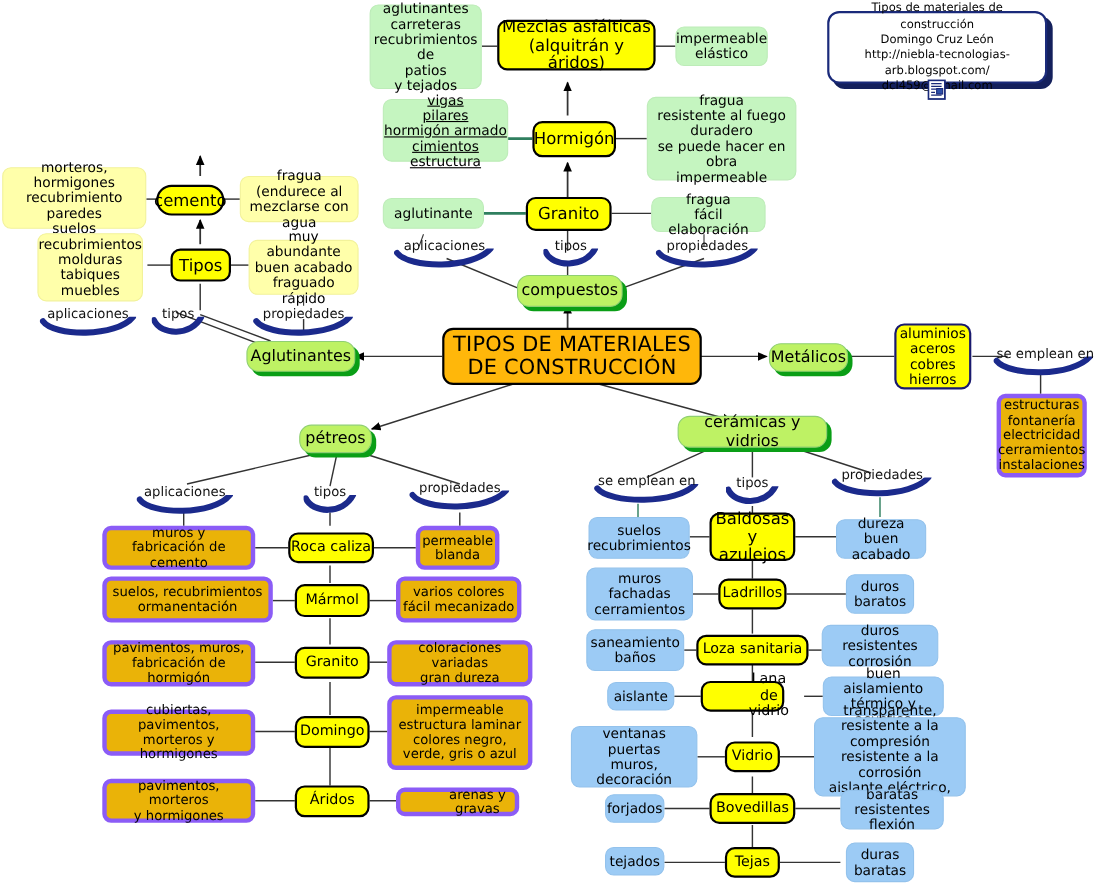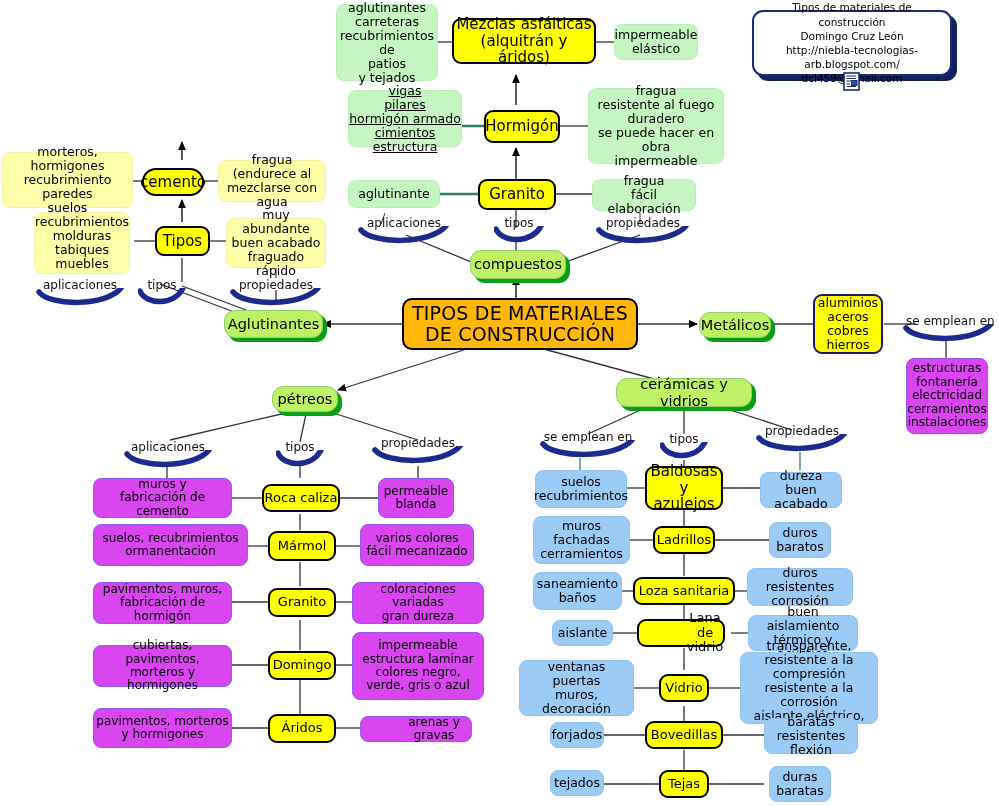--- a/index.html
+++ b/index.html
@@ -26,21 +26,21 @@
 
   
   .n-green{background:#bef264;border:1px solid #8fcf72;border-radius:11px;
            font-size:14.5px;
            box-shadow:4px 4px 0 0 #0a9e16;}
   
   .n-paleg{background:#c5f5c0;border:1px solid #bdecb8;border-radius:8px;font-size:12.5px;}
   
   .n-paley{background:#ffffaa;border:1px solid #f2f29a;border-radius:8px;font-size:12.5px;}
   
-  .n-grey{background:#d946ef;border:1px solid #8b5cf6;border-radius:8px;font-size:12px;}
+  .n-grey{background:#eab308;border:4px solid #8b5cf6;border-radius:8px;font-size:12px;}
   
   .n-blue{background:#9ccbf5;border:1px solid #93c2ec;border-radius:8px;font-size:12.5px;}
 
   
   .link-lbl{position:absolute;font-size:12px;color:#111;white-space:nowrap;
             text-align:center;}
   .link-lbl .txt{position:relative;z-index:2;display:block;padding:0 3px;}
   .link-lbl .swoosh{position:absolute;left:0;top:10px;width:100%;height:18px;z-index:1;}
 
   
@@ -391,21 +391,21 @@
   <div class="node n-blue" style="left:769px;top:522px;width:62px;height:36px;">duros
 baratos</div>
 
   <div class="node n-blue" style="left:533px;top:572px;width:89px;height:38px;">saneamiento
 baños</div>
   <div class="node n-yellow-sm" style="left:633px;top:577px;width:102px;height:28px;">Loza sanitaria</div>
   <div class="node n-blue" style="left:747px;top:568px;width:106px;height:38px;">duros
 resistentes corrosión</div>
 
   <div class="node n-blue" style="left:552px;top:620px;width:61px;height:26px;">aislante</div>
-  <div class="node n-yellow-sm" style="left:637px;top:619px;width:88px;height:28px;padding-left:48px;">Lana de vidrio</div>
+  <div class="node n-yellow-sm" style="left:637px;top:619px;width:76px;height:28px;padding-left:48px;">Lana de vidrio</div>
   <div class="node n-blue" style="left:748px;top:615px;width:110px;height:36px;">buen aislamiento
 térmico y acústico</div>
 
   <div class="node n-blue" style="left:519px;top:660px;width:115px;height:56px;">ventanas
 puertas
 muros, decoración</div>
   <div class="node n-yellow-sm" style="left:659px;top:674px;width:50px;height:28px;">Vidrio</div>
   <div class="node n-blue" style="left:740px;top:652px;width:138px;height:72px;">transparente,
 resistente a la compresión
 resistente a la corrosión

